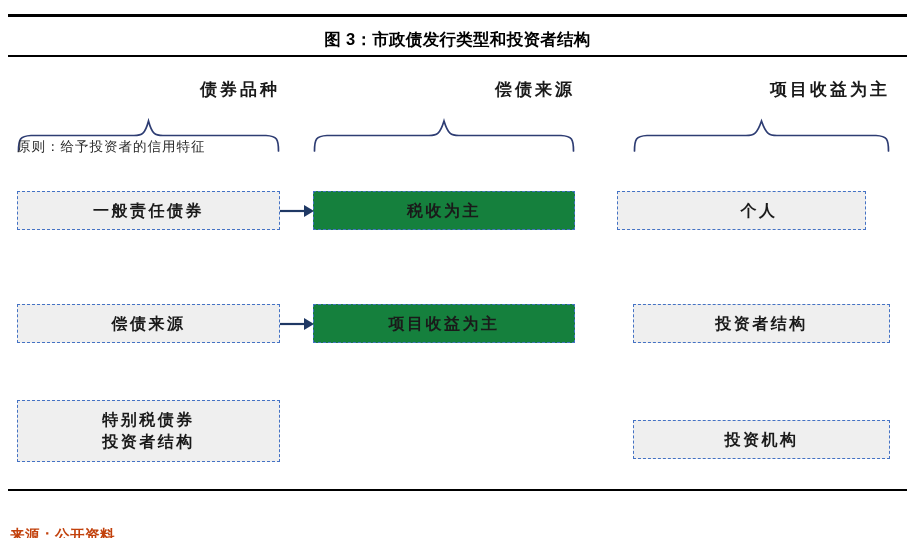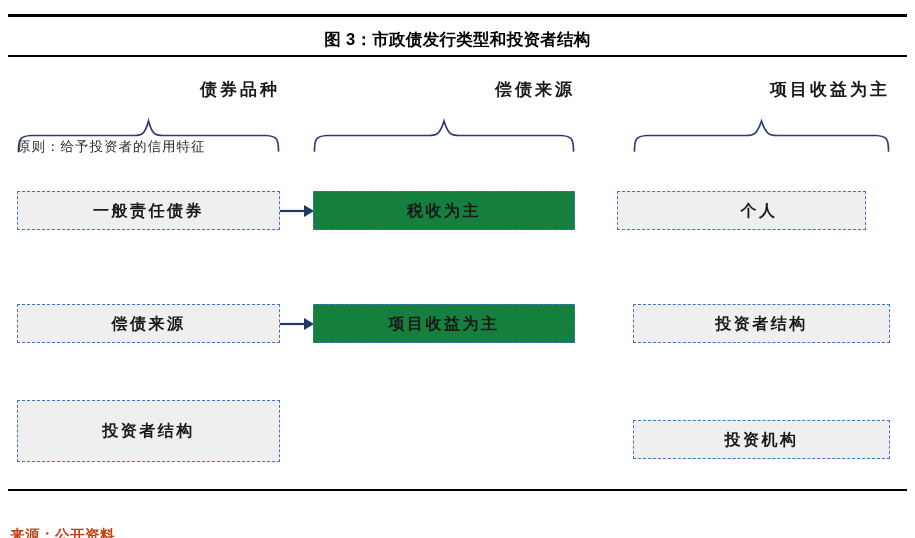--- a/index.html
+++ b/index.html
@@ -182,20 +182,21 @@
 
 <div class="node-box fill-white" style="left:313px; top:304px; width:262px; height:39px;font-family:Liberation Serif, serif;">
   <span class="line">项目收益为主</span>
 </div>
 
 <div class="node-box fill-gray" style="left:633px; top:304px; width:257px; height:39px;">
   <span class="line">投资者结构</span>
 </div>
 
 <div class="node-box fill-gray" style="left:17px; top:400px; width:263px; height:62px; flex-direction:column;">
+  <span class="line">特别税债券</span>
   <span class="line">投资者结构</span>
 </div>
 
 <div class="node-box fill-gray" style="left:633px; top:420px; width:257px; height:39px;">
   <span class="line">投资机构</span>
 </div>
 
 <div id="footer-block">
   <div class="rule-thin"></div>
   <div id="source-text">来源：公开资料</div>

